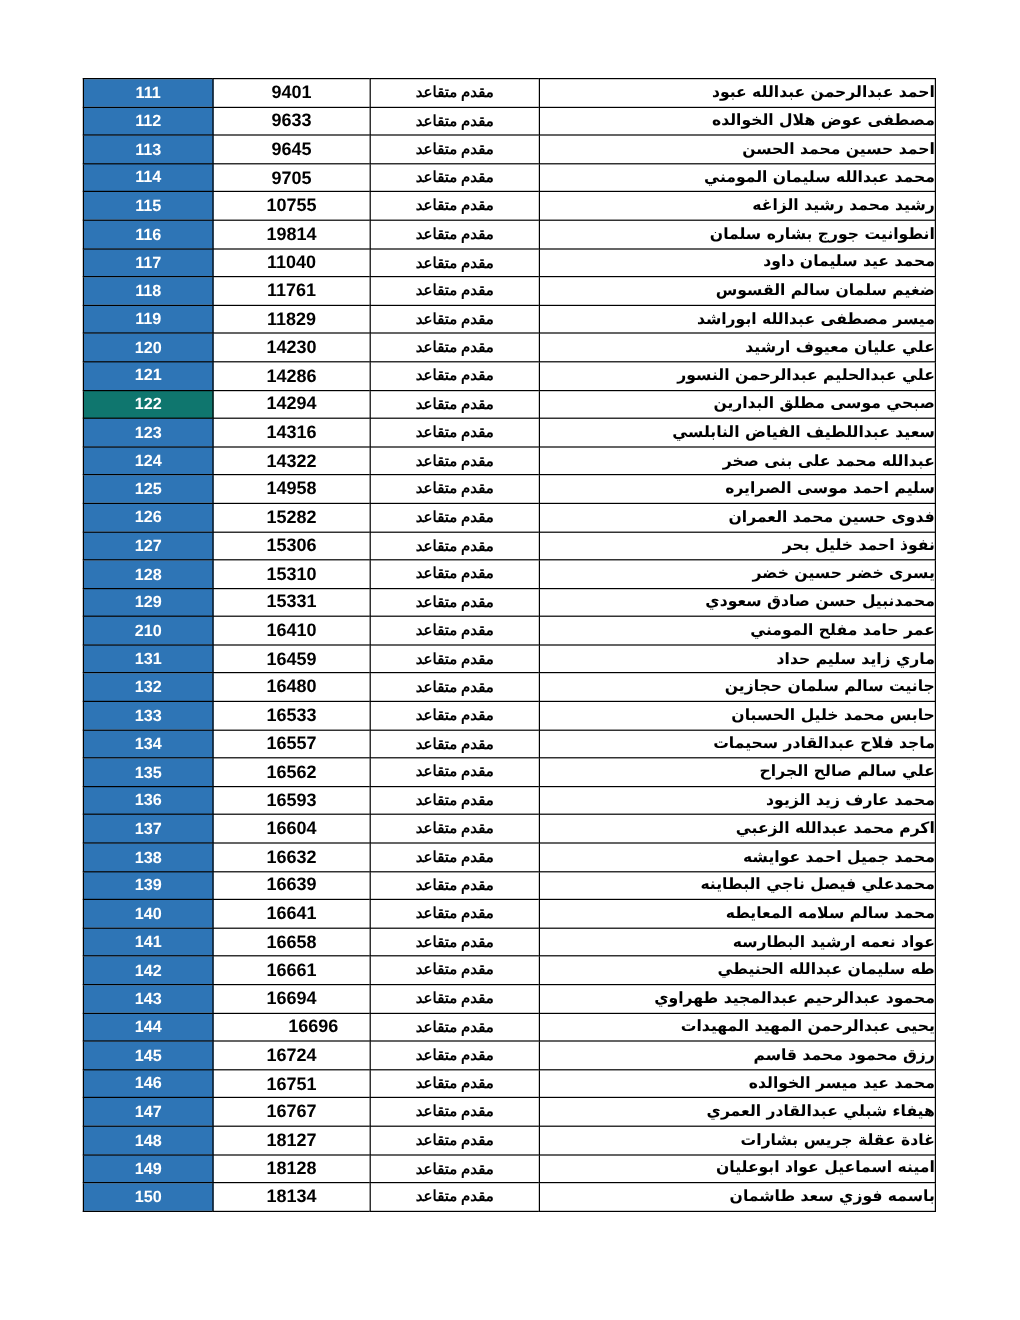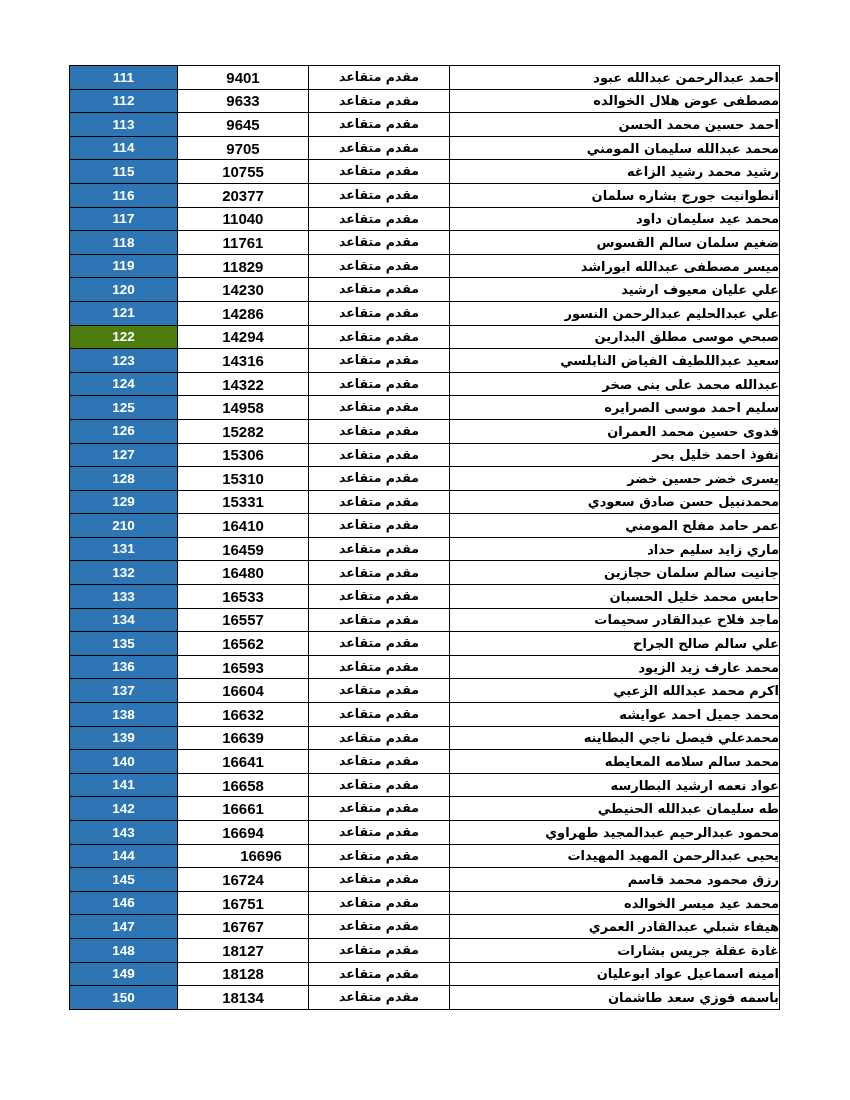--- a/index.html
+++ b/index.html
@@ -61,20 +61,21 @@
     white-space: nowrap;
     overflow: hidden;
   }
 
   td.cell-rank {
     text-align: center;
     font-size: 12.5px;
     font-weight: bold;
     color: #000000;
     white-space: nowrap;
+    font-family: Liberation Serif, serif;
   }
 
   td.cell-number {
     text-align: center;
     font-size: 15px;
     font-weight: bold;
     color: #000000;
     direction: ltr;
     font-family: "Liberation Sans", sans-serif;
   }
@@ -128,21 +129,21 @@
           </tr>
           <tr>
             <td class="cell-name" style="border-color: rgb(0, 0, 0);">رشيد محمد رشيد الزاغه</td>
             <td class="cell-rank" style="border-color: rgb(0, 0, 0);">مقدم متقاعد</td>
             <td class="cell-number" style="border-color: rgb(0, 0, 0);">10755</td>
             <td class="cell-seq" style="background: rgb(46, 117, 182); color: rgb(255, 255, 255); border-color: rgb(0, 0, 0);">115</td>
           </tr>
           <tr>
             <td class="cell-name" style="border-color: rgb(0, 0, 0);">انطوانيت جورج بشاره سلمان</td>
             <td class="cell-rank" style="border-color: rgb(0, 0, 0);">مقدم متقاعد</td>
-            <td class="cell-number" style="border-color: rgb(0, 0, 0);">20377</td>
+            <td class="cell-number" style="border-color: rgb(0, 0, 0);">19814</td>
             <td class="cell-seq" style="background: rgb(46, 117, 182); color: rgb(255, 255, 255); border-color: rgb(0, 0, 0);">116</td>
           </tr>
           <tr>
             <td class="cell-name" style="border-color: rgb(0, 0, 0);">محمد عيد سليمان داود</td>
             <td class="cell-rank" style="border-color: rgb(0, 0, 0);">مقدم متقاعد</td>
             <td class="cell-number" style="border-color: rgb(0, 0, 0);">11040</td>
             <td class="cell-seq" style="background: rgb(46, 117, 182); color: rgb(255, 255, 255); border-color: rgb(0, 0, 0);">117</td>
           </tr>
           <tr>
             <td class="cell-name" style="border-color: rgb(0, 0, 0);">ضغيم سلمان سالم القسوس</td>
@@ -165,21 +166,21 @@
           <tr>
             <td class="cell-name" style="border-color: rgb(0, 0, 0);">علي عبدالحليم عبدالرحمن النسور</td>
             <td class="cell-rank" style="border-color: rgb(0, 0, 0);">مقدم متقاعد</td>
             <td class="cell-number" style="border-color: rgb(0, 0, 0);">14286</td>
             <td class="cell-seq" style="background: rgb(46, 117, 182); color: rgb(255, 255, 255); border-color: rgb(0, 0, 0);">121</td>
           </tr>
           <tr>
             <td class="cell-name" style="border-color: rgb(0, 0, 0);">صبحي موسى مطلق البدارين</td>
             <td class="cell-rank" style="border-color: rgb(0, 0, 0);">مقدم متقاعد</td>
             <td class="cell-number" style="border-color: rgb(0, 0, 0);">14294</td>
-            <td class="cell-seq" style="background: #4d7c0f; color: rgb(255, 255, 255); border-color: rgb(0, 0, 0);">122</td>
+            <td class="cell-seq" style="background: #0f766e; color: rgb(255, 255, 255); border-color: rgb(0, 0, 0);">122</td>
           </tr>
           <tr>
             <td class="cell-name" style="border-color: rgb(0, 0, 0);">سعيد عبداللطيف الفياض النابلسي</td>
             <td class="cell-rank" style="border-color: rgb(0, 0, 0);">مقدم متقاعد</td>
             <td class="cell-number" style="border-color: rgb(0, 0, 0);">14316</td>
             <td class="cell-seq" style="background: rgb(46, 117, 182); color: rgb(255, 255, 255); border-color: rgb(0, 0, 0);">123</td>
           </tr>
           <tr>
             <td class="cell-name" style="border-color: rgb(0, 0, 0);">عبدالله محمد على بنى صخر</td>
             <td class="cell-rank" style="border-color: rgb(0, 0, 0);">مقدم متقاعد</td>

